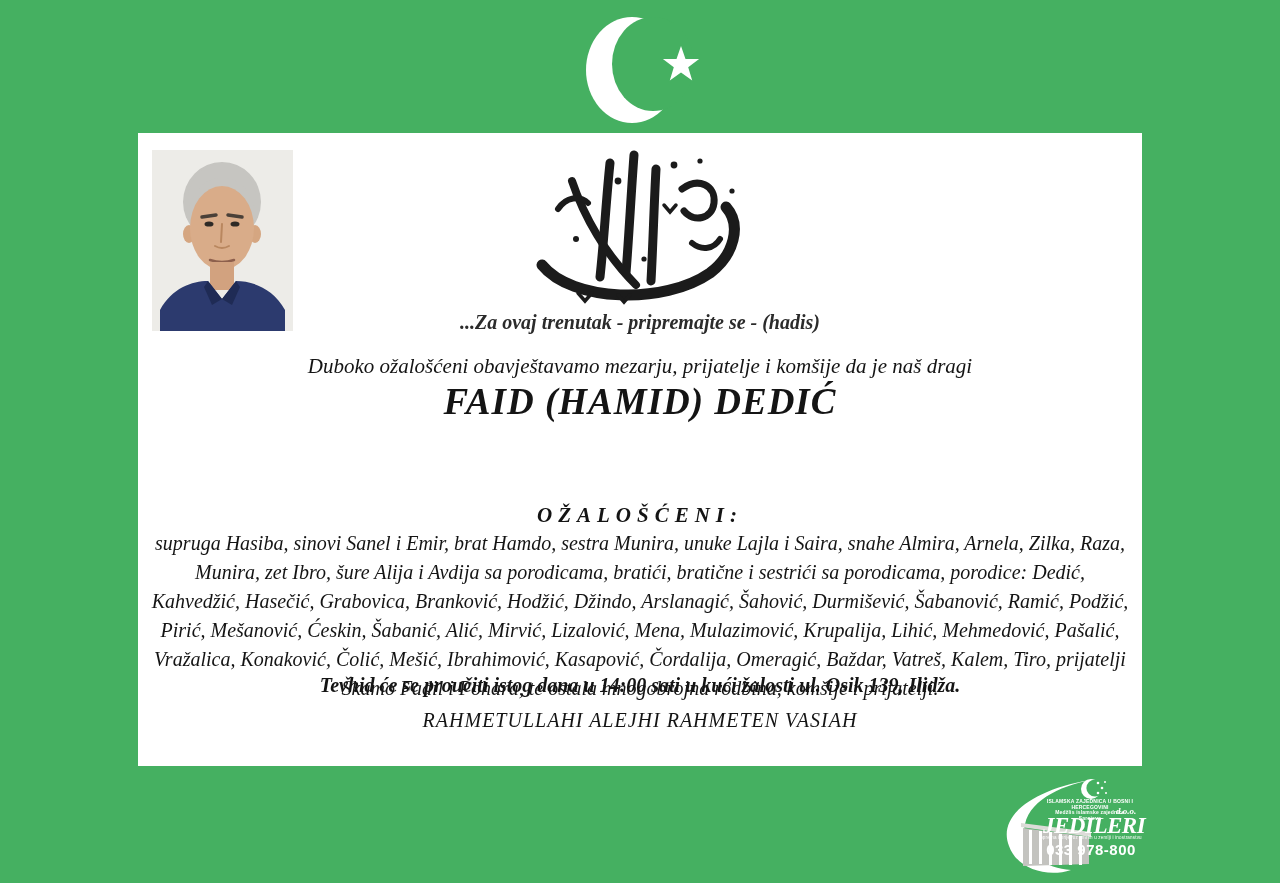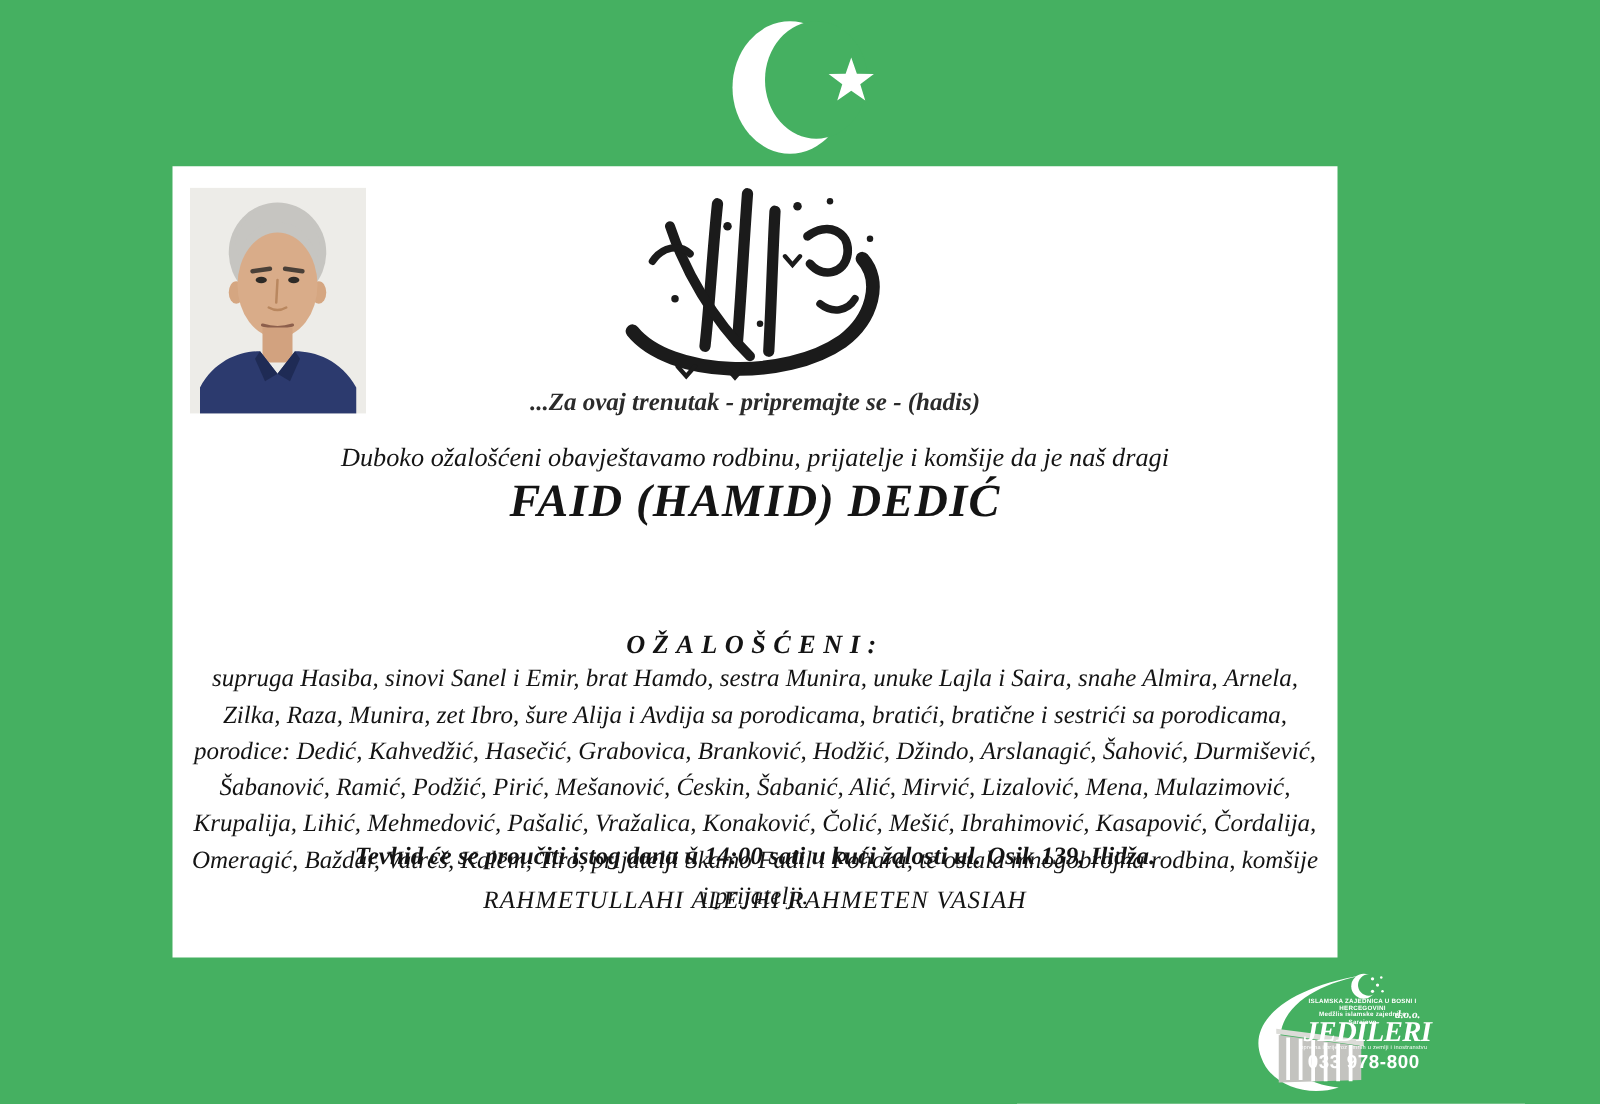--- a/index.html
+++ b/index.html
@@ -21,21 +21,21 @@
     top: 14px;
     width: 125px;
     height: 115px;
   }
 
   
   .card {
     position: absolute;
     left: 138px;
     top: 133px;
-    width: 932px;
+    width: 1004px;
     height: 633px;
     background: #ffffff;
     color: #141414;
   }
 
   .photo {
     position: absolute;
     left: 14px;
     top: 17px;
     width: 141px;
@@ -247,21 +247,21 @@
           <circle cx="186" cy="14" r="2.6"></circle>
           <circle cx="62" cy="92" r="3"></circle>
           <circle cx="218" cy="44" r="2.6"></circle>
           <circle cx="130" cy="112" r="2.6"></circle>
         </g>
       </svg>
     </div>
 
     <div class="center-line hadith">...Za ovaj trenutak - pripremajte se - (hadis)</div>
 
-    <div class="center-line intro">Duboko ožalošćeni obavještavamo rodbinu, prijatelje i komšije da je naš dragi</div>
+    <div class="center-line intro">Duboko ožalošćeni obavještavamo mezarju, prijatelje i komšije da je naš dragi</div>
 
     <h1 class="center-line deceased-name">FAID (HAMID) DEDIĆ</h1>
 
 
 
     <div class="center-line mourners-heading">OŽALOŠĆENI:</div>
 
     <div class="center-line mourners">supruga Hasiba, sinovi Sanel i Emir, brat Hamdo, sestra Munira, unuke Lajla i Saira, snahe Almira, Arnela, Zilka, Raza, Munira, zet Ibro, šure Alija i Avdija sa porodicama, bratići, bratične i sestrići sa porodicama, porodice: Dedić, Kahvedžić, Hasečić, Grabovica, Branković, Hodžić, Džindo, Arslanagić, Šahović, Durmišević, Šabanović, Ramić, Podžić, Pirić, Mešanović, Ćeskin, Šabanić, Alić, Mirvić, Lizalović, Mena, Mulazimović, Krupalija, Lihić, Mehmedović, Pašalić, Vražalica, Konaković, Čolić, Mešić, Ibrahimović, Kasapović, Čordalija, Omeragić, Baždar, Vatreš, Kalem, Tiro, prijatelji Škamo Fadil i Pohara, te ostala mnogobrojna rodbina, komšije i prijatelji.</div>
 
     <div class="center-line tevhid">Tevhid će se proučiti istog dana u 14:00 sati u kući žalosti ul. Osik 139, Ilidža.</div>

